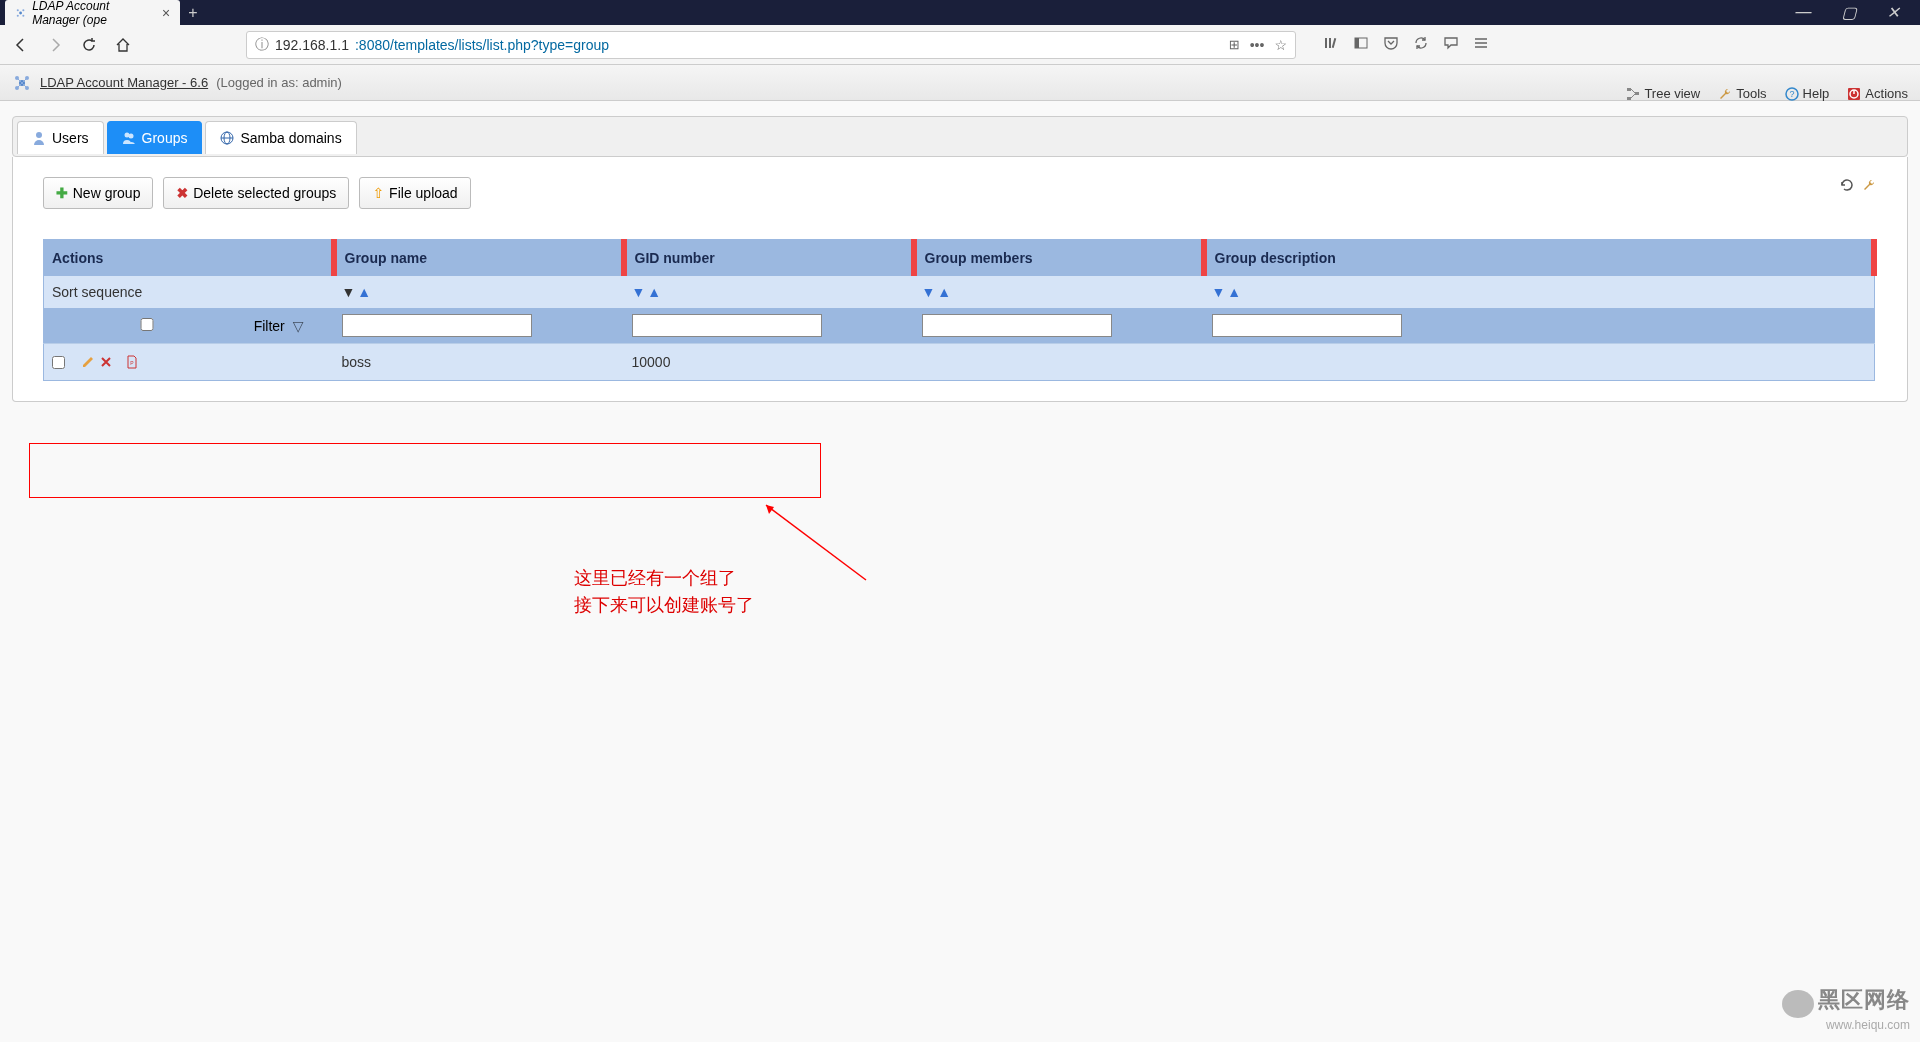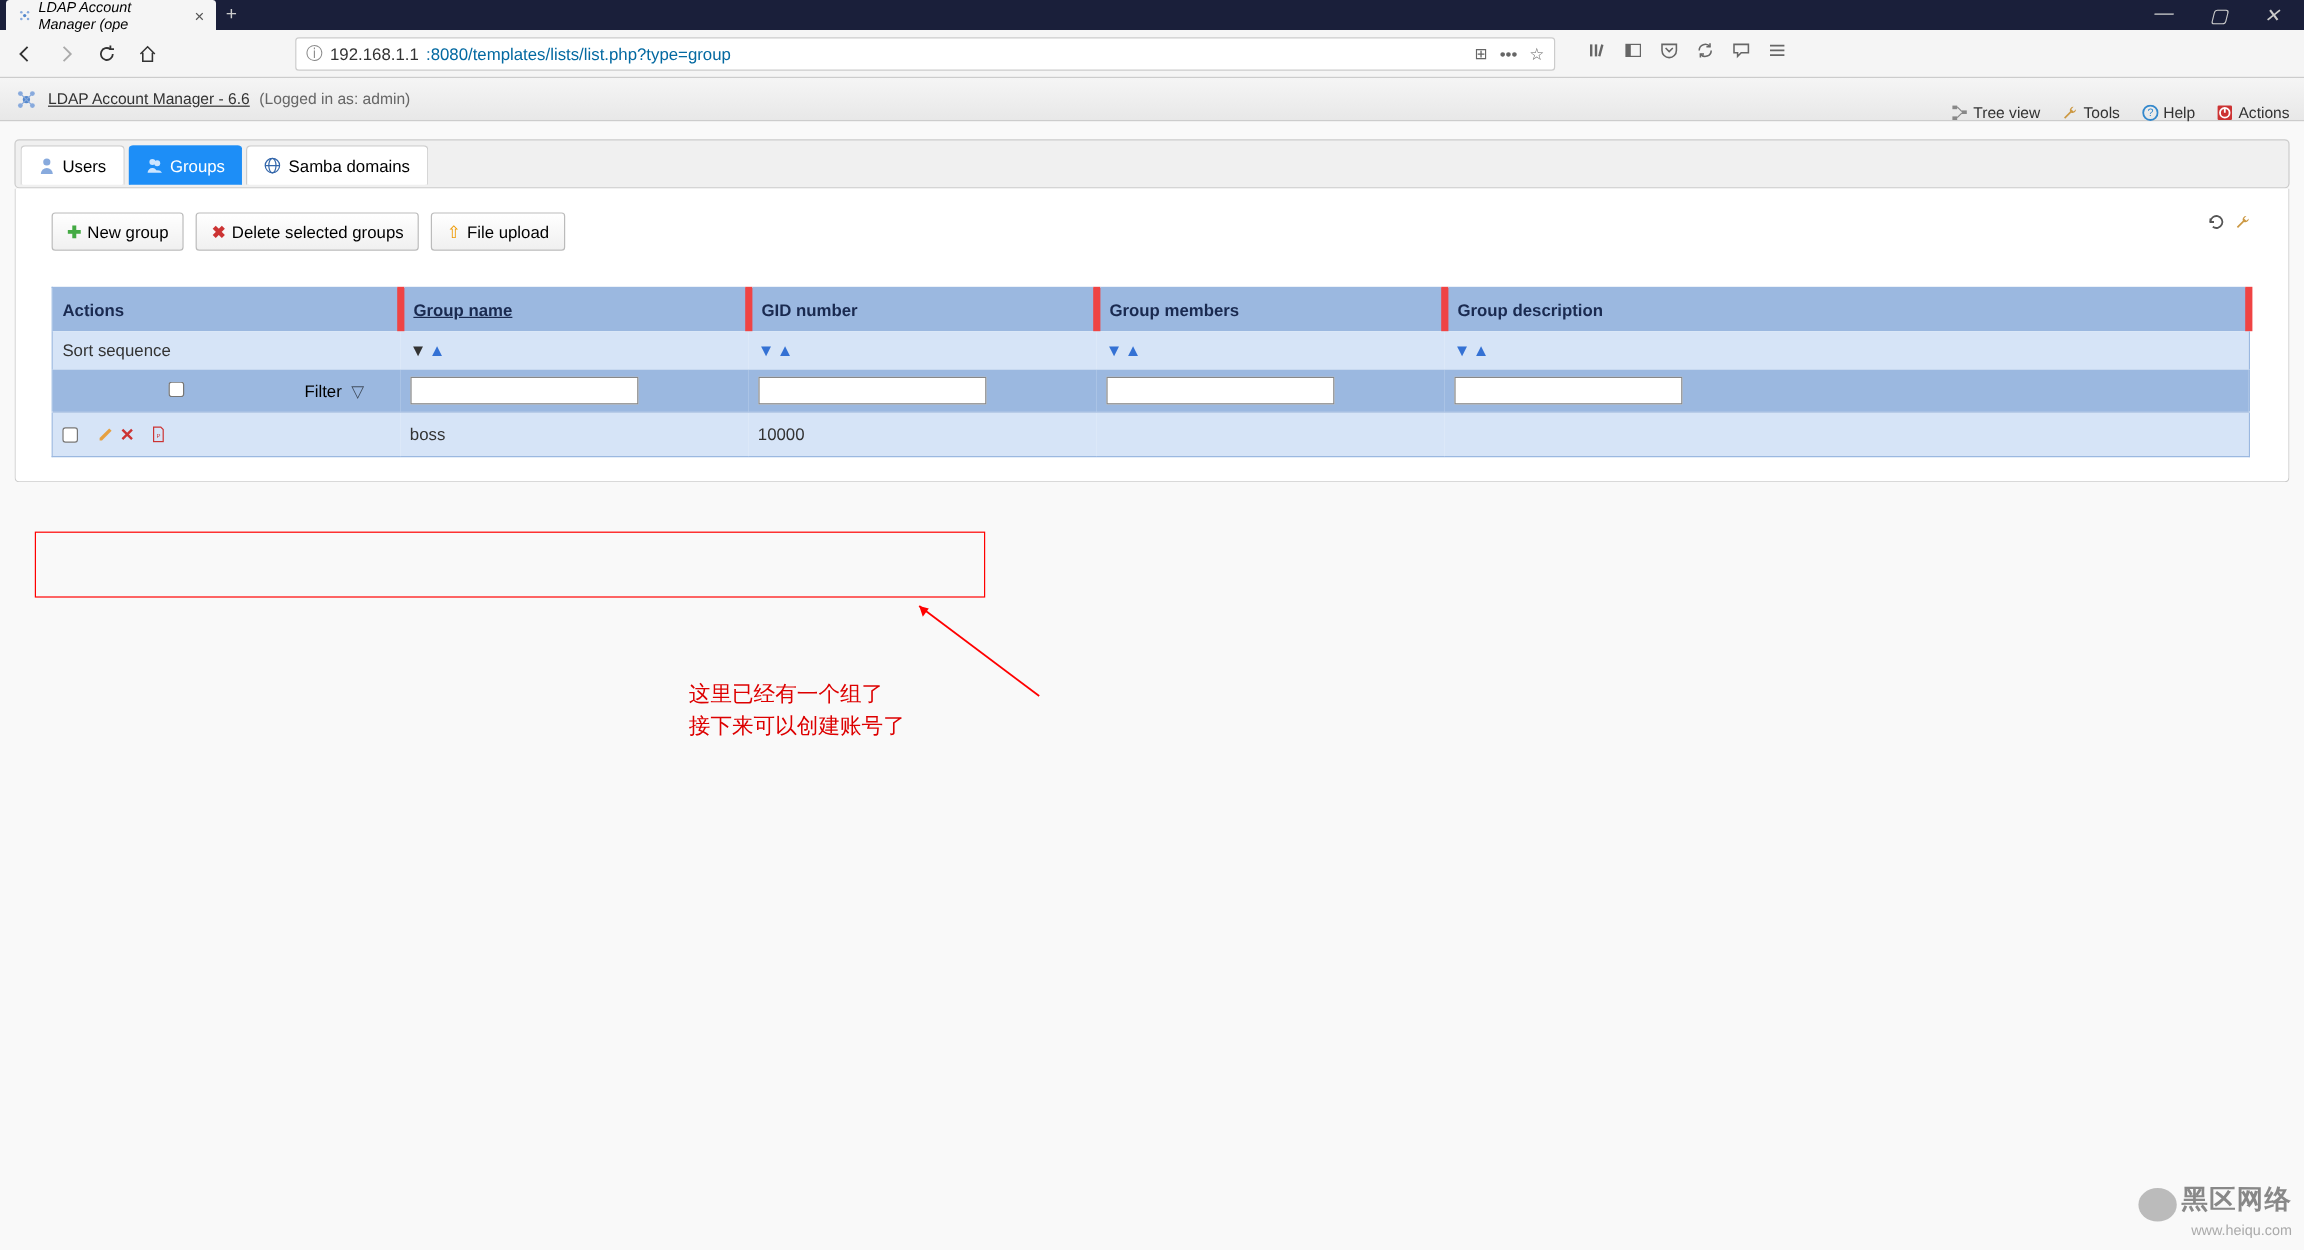--- a/index.html
+++ b/index.html
@@ -63,21 +63,21 @@
 .annotation-box { position: absolute; border: 1px solid red; left: 29px; top: 443px; width: 792px; height: 55px; pointer-events: none; }
 .annotation-arrow { position: absolute; left: 756px; top: 500px; pointer-events: none; }
 .annotation-text { position: absolute; left: 574px; top: 565px; color: #d00; font-size: 18px; line-height: 1.5; }
 
 
 .watermark { position: absolute; right: 10px; bottom: 10px; text-align: right; color: #aaa; font-size: 12px; }
 .watermark .big { font-size: 22px; font-weight: bold; color: #888; letter-spacing: 1px; }
 .watermark .bubble { display: inline-block; width: 32px; height: 28px; background: #bbb; border-radius: 50%; vertical-align: middle; margin-right: 4px; }
 
 .col-actions { width: 290px; }
-.col-name { width: 290px; text-decoration: underline; }
+.col-name { width: 290px; }
 .col-gid { width: 290px; }
 .col-members { width: 290px; }
 </style>
 </head>
 <body>
 
 <div class="browser-chrome">
   <div class="tab">
     <svg class="tab-icon" viewBox="0 0 16 16">
         <circle cx="8" cy="8" r="2" fill="#5588cc"></circle>

